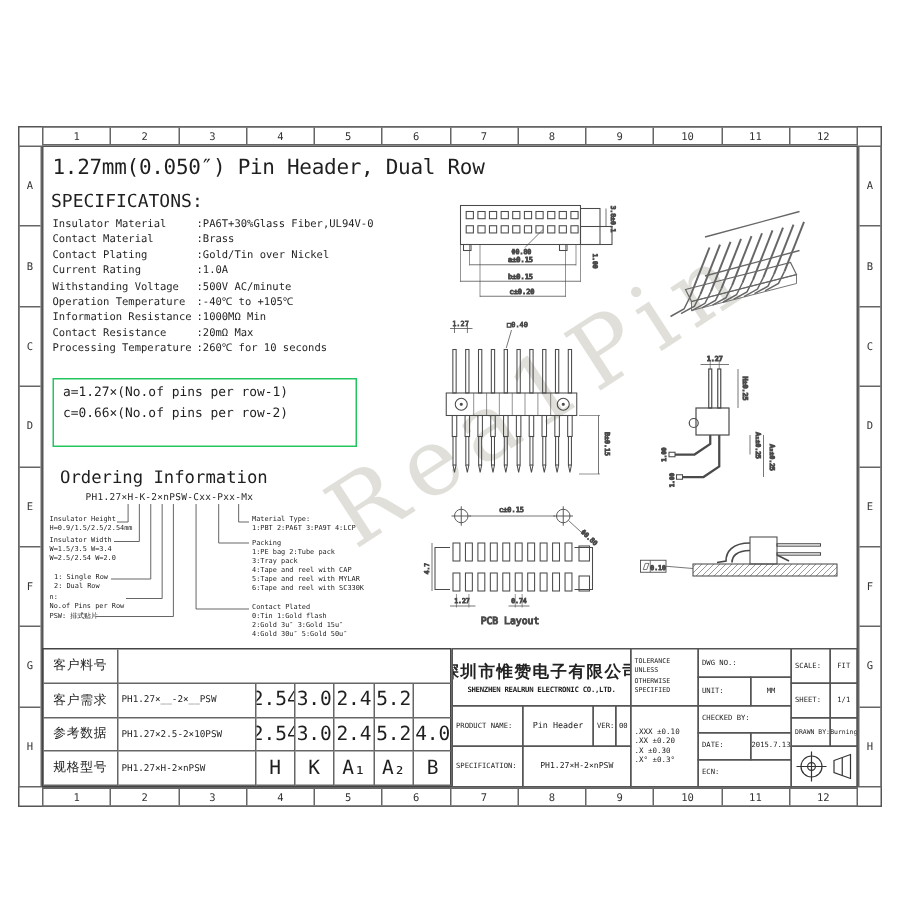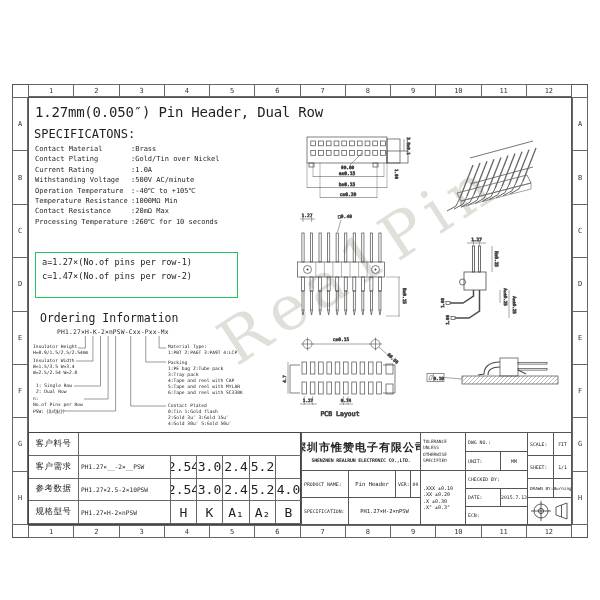--- a/index.html
+++ b/index.html
@@ -106,56 +106,60 @@
       <div>F</div>
       <div>G</div>
       <div>H</div>
     </div>
 
   <div class="abs title" style="left:35px;top:104px;">1.27mm(0.050″) Pin Header, Dual Row</div>
   <div class="abs spech" style="left:34px;top:127px;">SPECIFICATONS:</div>
 
   <div class="abs speclist" style="left:35px;top:144px;">
     <div class="row">
+        <span class="lbl">Insulator Material</span>
+        <span>:PA6T+30%Glass Fiber,UL94V-0</span>
+      </div>
+    <div class="row">
         <span class="lbl">Contact Material</span>
         <span>:Brass</span>
       </div>
     <div class="row">
         <span class="lbl">Contact Plating</span>
         <span>:Gold/Tin over Nickel</span>
       </div>
     <div class="row">
         <span class="lbl">Current Rating</span>
         <span>:1.0A</span>
       </div>
     <div class="row">
         <span class="lbl">Withstanding Voltage</span>
         <span>:500V AC/minute</span>
       </div>
     <div class="row">
         <span class="lbl">Operation Temperature</span>
         <span>:-40℃ to +105℃</span>
       </div>
     <div class="row">
-        <span class="lbl">Temperature Resistance</span>
+        <span class="lbl">Information Resistance</span>
         <span>:1000MΩ Min</span>
       </div>
     <div class="row">
         <span class="lbl">Contact Resistance</span>
         <span>:20mΩ Max</span>
       </div>
     <div class="row">
         <span class="lbl">Processing Temperature</span>
         <span>:260℃ for 10 seconds</span>
       </div>
   </div>
 
   <div class="abs fbox" style="left:35px;top:252px;width:203px;height:46px;">
     <div>a=1.27×(No.of pins per row-1)</div>
-    <div>c=1.47×(No.of pins per row-2)</div>
+    <div>c=0.66×(No.of pins per row-2)</div>
   </div>
 
   <div class="abs ordh" style="left:40px;top:311px;">Ordering Information</div>
   <div class="abs pn" style="left:57px;top:328px;">PH1.27×H-K-2×nPSW-Cxx-Pxx-Mx</div>
 
   <div class="abs tlab" style="left:33px;top:344px;">Insulator Height
 H=0.9/1.5/2.5/2.54mm</div>
   <div class="abs tlab" style="left:33px;top:358px;">Insulator Width
 W=1.5/3.5 W=3.4
 W=2.5/2.54 W=2.0</div>

